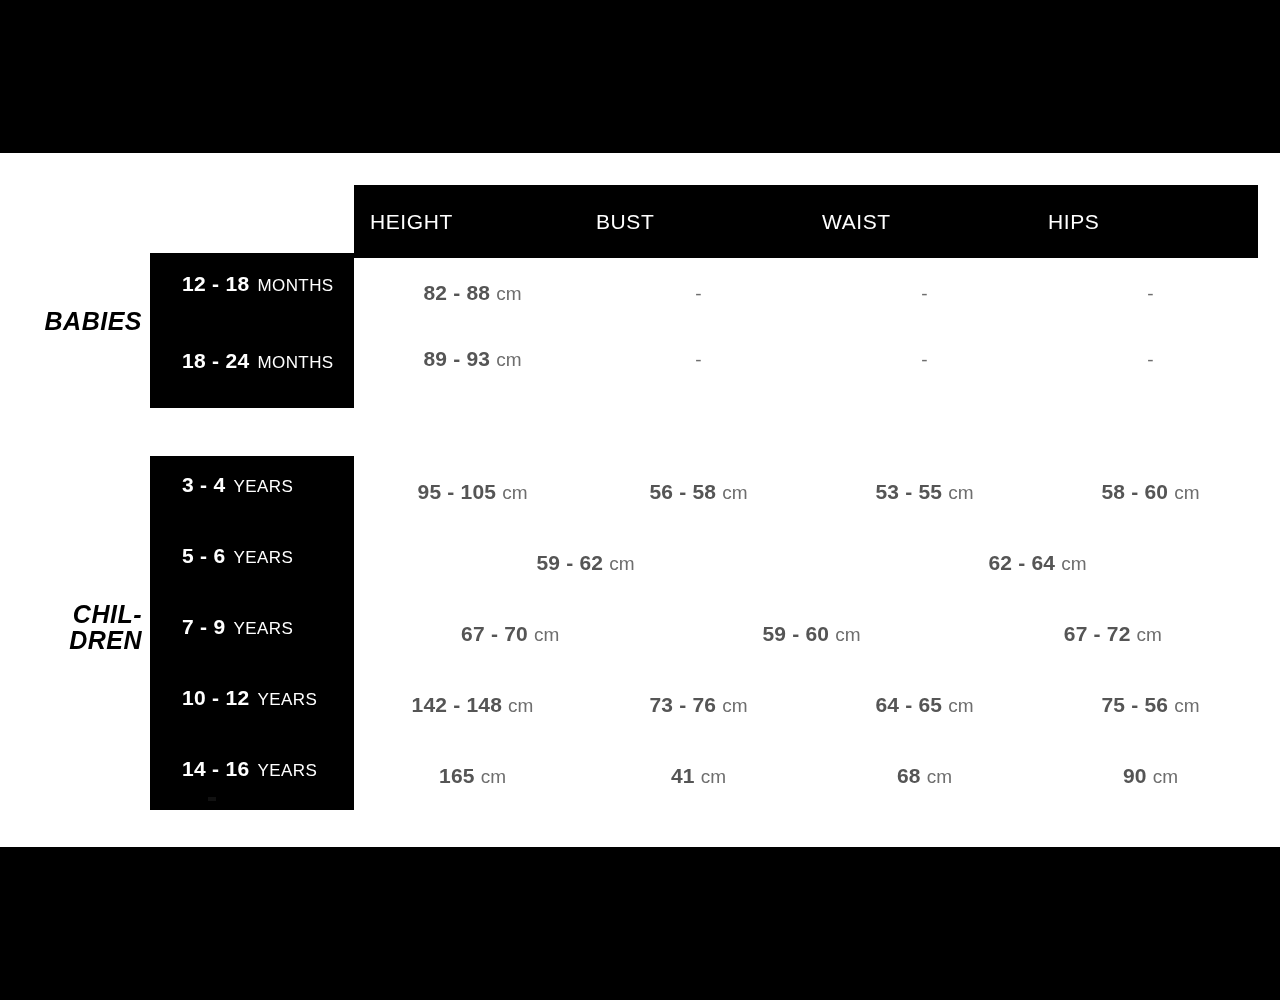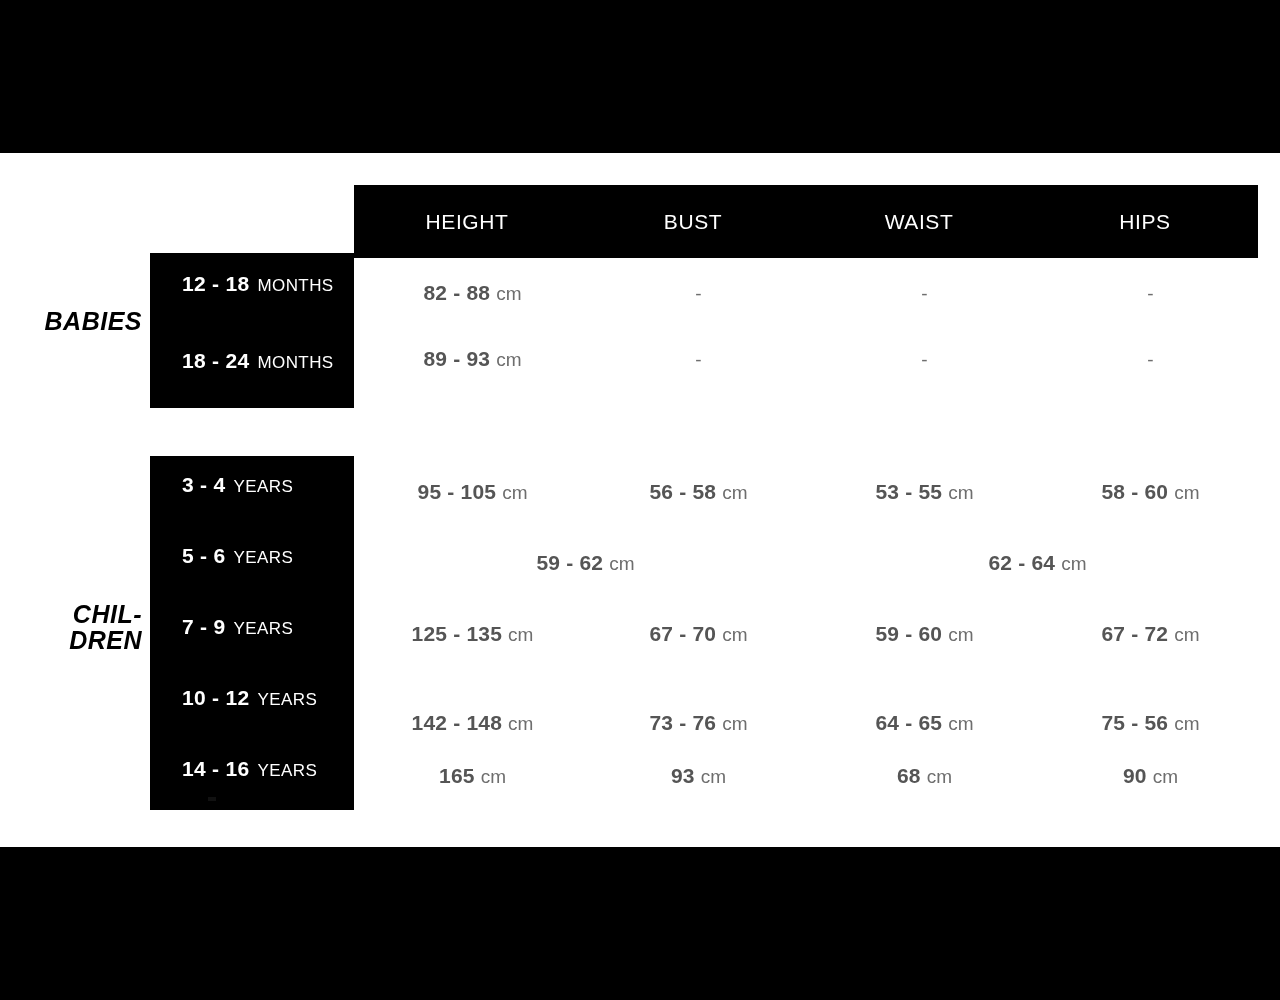--- a/index.html
+++ b/index.html
@@ -34,25 +34,26 @@
     left: 354px;
     top: 32px;            
     width: 904px;
     height: 73px;
     background: #000000;
     display: flex;
     align-items: center;
   }
   .header-cell {
     flex: 1 1 0;
-    text-align: center;
+    text-align: left;
     color: #ffffff;
     font-size: 21px;
     letter-spacing: 0.6px;
     font-weight: 400;
+    padding-left: 16px;
   }
 
   
   .label-block {
     position: absolute;
     background: #000000;
   }
   #babies-block {
     left: 150px;
     top: 100px;
@@ -257,54 +258,51 @@
       <div class="data-cell">
         <span class="val">59 - 62</span><span class="unit">cm</span>
       </div>
       <div class="data-cell">
         <span class="val">62 - 64</span><span class="unit">cm</span>
       </div>
     </div>
 
     <div class="data-row" style="top:469px;">
       <div class="data-cell">
-        <span class="val">125 - 135</span><span class="unit">cm</span>
-      </div>
-      <div class="data-cell">
         <span class="val">67 - 70</span><span class="unit">cm</span>
       </div>
       <div class="data-cell">
         <span class="val">59 - 60</span><span class="unit">cm</span>
       </div>
       <div class="data-cell">
         <span class="val">67 - 72</span><span class="unit">cm</span>
       </div>
     </div>
 
-    <div class="data-row" style="top:558px;justify-content:flex-end;">
+    <div class="data-row" style="top:540px;justify-content:flex-end;">
       <div class="data-cell">
         <span class="val">142 - 148</span><span class="unit">cm</span>
       </div>
       <div class="data-cell">
         <span class="val">73 - 76</span><span class="unit">cm</span>
       </div>
       <div class="data-cell">
         <span class="val">64 - 65</span><span class="unit">cm</span>
       </div>
       <div class="data-cell">
         <span class="val">75 - 56</span><span class="unit">cm</span>
       </div>
     </div>
 
     <div class="data-row" style="top:611px;">
       <div class="data-cell">
         <span class="val">165</span><span class="unit">cm</span>
       </div>
       <div class="data-cell">
-        <span class="val">93</span><span class="unit">cm</span>
+        <span class="val">41</span><span class="unit">cm</span>
       </div>
       <div class="data-cell">
         <span class="val">68</span><span class="unit">cm</span>
       </div>
       <div class="data-cell">
         <span class="val">90</span><span class="unit">cm</span>
       </div>
     </div>
 
   </div>

